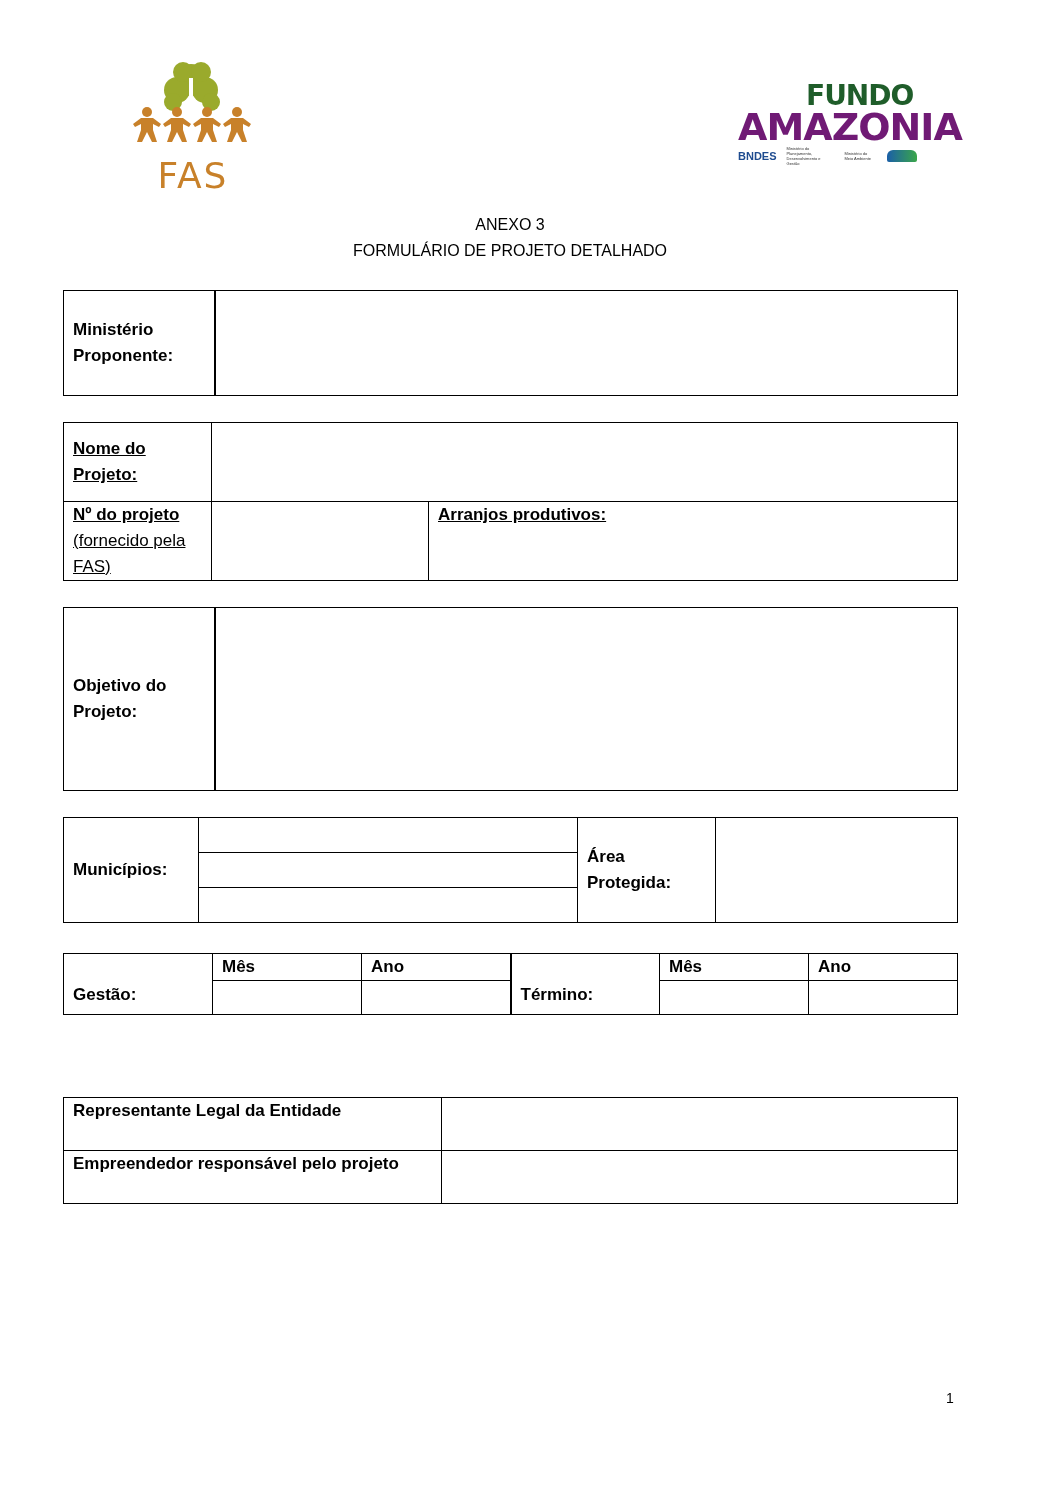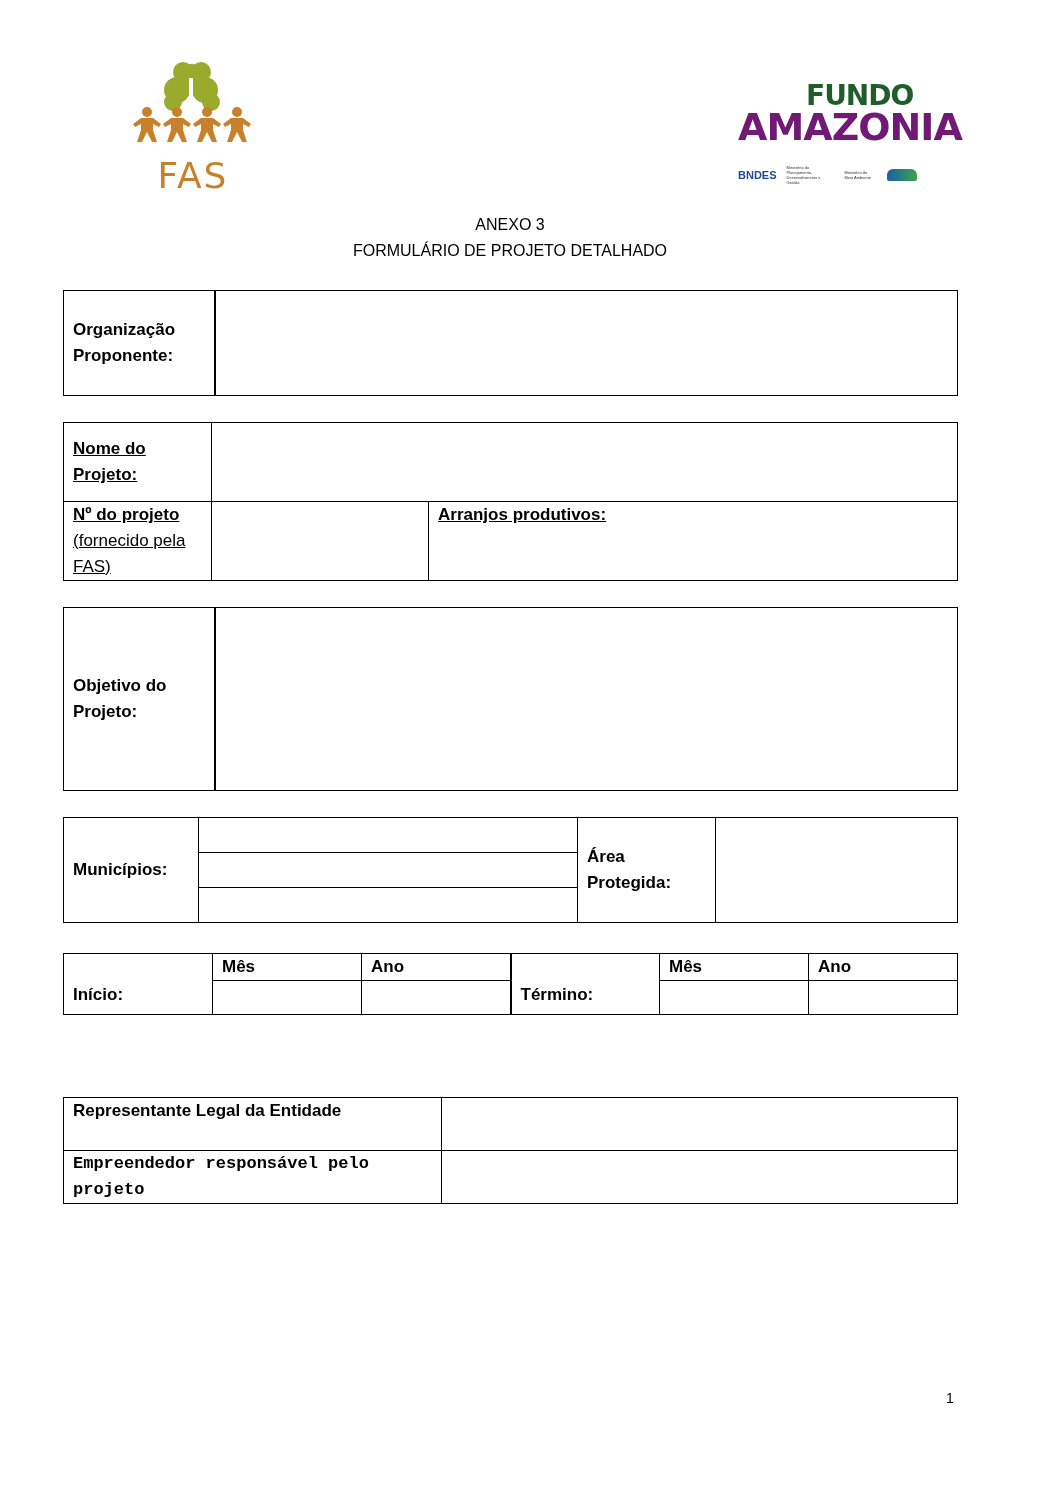--- a/index.html
+++ b/index.html
@@ -10,21 +10,21 @@
     .abs { position: absolute; }
     
     #fas-logo { left: 133px; top: 58px; width: 118px; height: 128px; }
     #fas-text { position: absolute; left: 20px; top: 97px; width: 80px; text-align: center;
       font-size: 36px; color: #c8812a; letter-spacing: 2px; font-family: "DejaVu Sans", sans-serif; }
     
     #fa-logo { left: 738px; top: 82px; width: 205px; height: 82px; }
     .fa-word { position: absolute; font-family: "DejaVu Sans", sans-serif; font-weight: bold; line-height: 1; }
     #fa-fundo { left: 68px; top: 0px; font-size: 28px; color: #1f5d2a; letter-spacing: -1px; }
     #fa-amazonia { left: 0px; top: 26px; font-size: 38px; color: #701a75; letter-spacing: -1px; }
-    #fa-partners { position: absolute; left: 0; top: 66px; width: 205px; height: 16px; display: flex; align-items: center; gap: 10px; margin-top: 19px; }
+    #fa-partners { position: absolute; left: 0; top: 66px; width: 205px; height: 16px; display: flex; align-items: center; gap: 10px; }
     #bndes { font-size: 11px; font-weight: bold; color: #1e4b8f; font-family: "Liberation Sans", sans-serif; }
     .partner-small { font-size: 4px; color: #333; line-height: 5px; }
     
     .title { left: 0; width: 1020px; text-align: center; font-size: 16px; }
     #title-1 { top: 216px; }
     #title-2 { top: 242px; }
     
     table { position: absolute; border-collapse: collapse; table-layout: fixed; }
     td { border: 1.5px solid #000; padding: 0 9px; vertical-align: middle; font-size: 17px; font-weight: bold; line-height: 26px; }
     td.empty { padding: 0; }
@@ -84,21 +84,21 @@
 <div id="title-1" class="abs title">ANEXO 3</div>
 <div id="title-2" class="abs title">FORMULÁRIO DE PROJETO DETALHADO</div>
 
 <table style="left:63px; top:290px; width:895px;">
   <colgroup>
       <col style="width:151px">
       <col>
     </colgroup>
   <tbody>
       <tr style="height:105px;">
-    <td>Organização Proponente:</td>
+    <td>Ministério Proponente:</td>
     <td class="empty thick-l"></td>
   </tr>
 </tbody>
   </table>
 
 <table style="left:63px; top:422px; width:895px;text-decoration:underline;">
   <colgroup>
       <col style="width:148px">
       <col style="width:217px">
       <col>
@@ -161,21 +161,21 @@
   <colgroup>
       <col style="width:149px">
       <col style="width:149px">
       <col style="width:149px">
       <col style="width:149px">
       <col style="width:149px">
       <col>
     </colgroup>
   <tbody>
       <tr style="height:27px;">
-    <td rowspan="2" style="vertical-align:bottom; padding-bottom:6px;">Início:</td>
+    <td rowspan="2" style="vertical-align:bottom; padding-bottom:6px;">Gestão:</td>
     <td>Mês</td>
     <td>Ano</td>
     <td rowspan="2" class="thick-l" style="vertical-align:bottom; padding-bottom:6px;">Término:</td>
     <td>Mês</td>
     <td>Ano</td>
   </tr>
   <tr style="height:34px;">
     <td class="empty"></td>
     <td class="empty"></td>
     <td class="empty"></td>
@@ -187,20 +187,20 @@
 <table style="left:63px; top:1097px; width:895px;border-radius:7px;">
   <colgroup>
       <col style="width:378px">
       <col>
     </colgroup>
   <tbody>
       <tr style="height:53px;">
     <td class="top">Representante Legal da Entidade</td>
     <td class="empty"></td>
   </tr>
-  <tr style="height:53px;font-family:Liberation Mono, monospace;">
+  <tr style="height:53px;">
     <td class="top">Empreendedor responsável pelo projeto</td>
     <td class="empty"></td>
   </tr>
 </tbody>
   </table>
 
 <div id="page-number" class="abs">1</div>
 
 </body></html>

